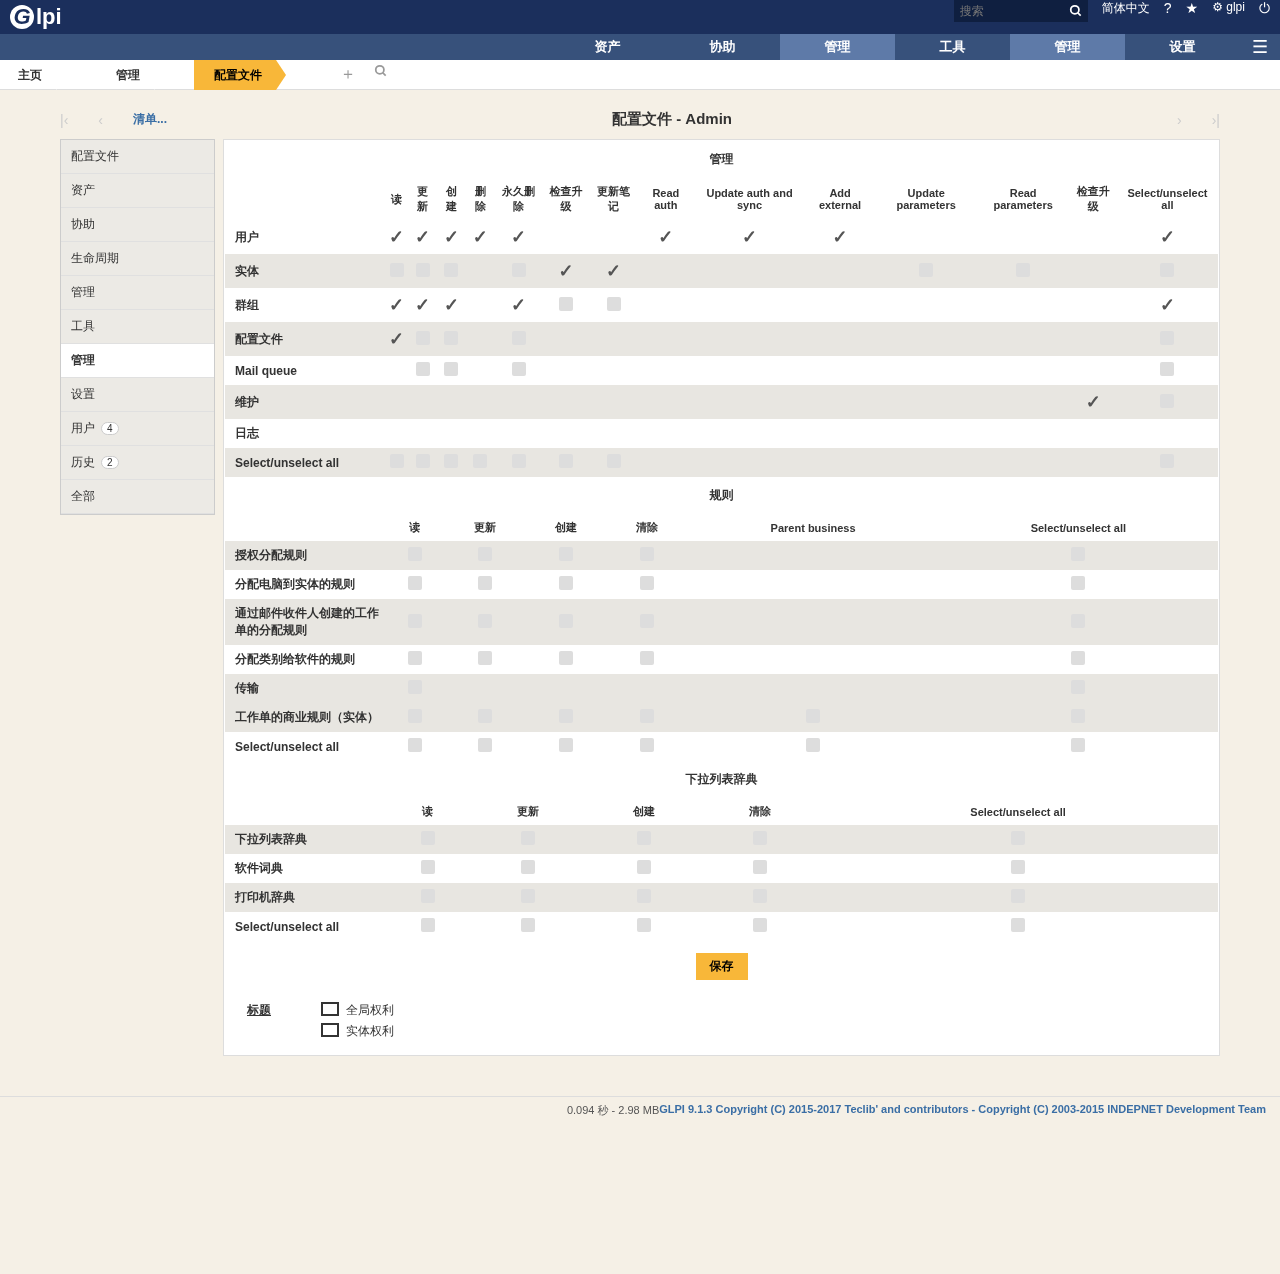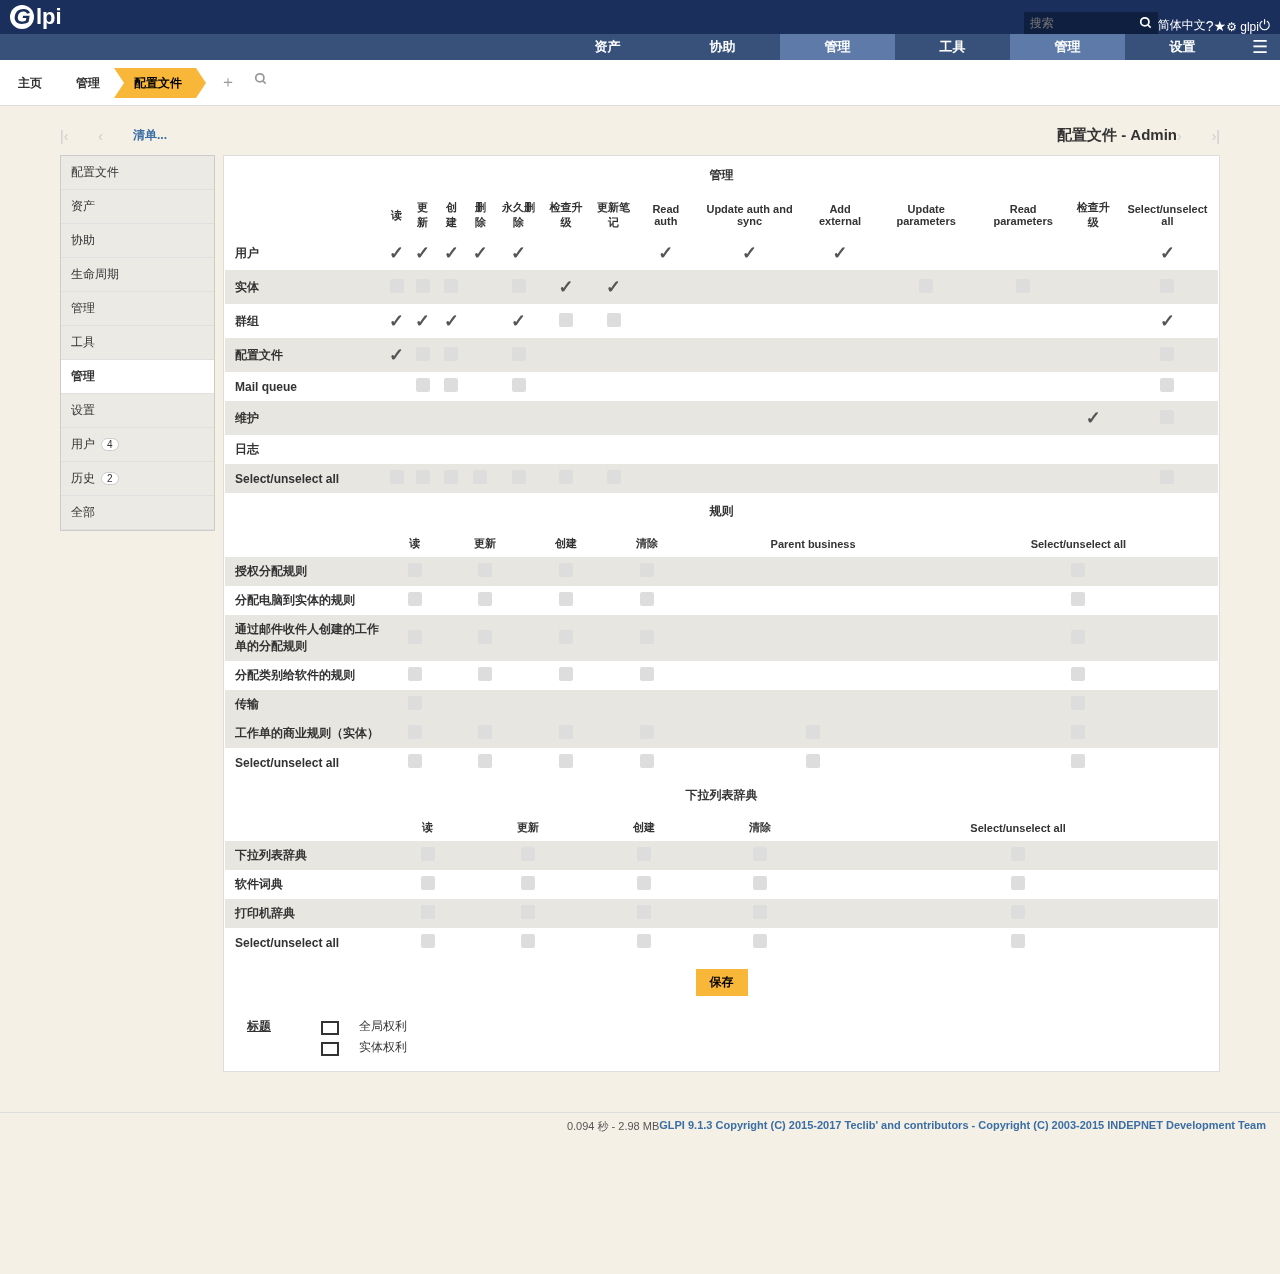--- a/index.html
+++ b/index.html
@@ -1,64 +1,64 @@
 <!DOCTYPE html>
 <html><head>
 <meta charset="utf-8">
 <style>
 * { box-sizing: border-box; margin: 0; padding: 0; }
 body { font-family: Arial, sans-serif; font-size: 12px; background: #f5f0e6; color: #333; width: 1280px; }
 .header { background: #1b2f5c; color: #fff; height: 34px; display: flex; align-items: center; padding: 0 10px; position: relative; }
 .logo { font-size: 22px; font-weight: bold; display: flex; align-items: center; }
 .logo-g { background: #fff; color: #1b2f5c; border-radius: 50%; width: 24px; height: 24px; display: inline-flex; align-items: center; justify-content: center; margin-right: 2px; font-style: italic; }
-.hdr-right { position: absolute; right: 10px; top: 0; height: 34px; display: flex; align-items: flex-end; gap: 0; }
+.hdr-right { position: absolute; right: 10px; top: 0; height: 34px; display: flex; align-items: flex-start; gap: 14px; }
 .search-box { display: flex; }
 .search-box input { width: 110px; background: #0f1f40; border: none; color: #fff; padding: 4px 6px; font-size: 12px; }
 .search-box .sbtn { background: #0f1f40; color: #fff; width: 24px; display: flex; align-items: center; justify-content: center; cursor: pointer; }
 .hdr-link { color: #fff; font-size: 12px; cursor: pointer; }
 .hdr-icon { color: #fff; cursor: pointer; font-size: 14px; }
 .nav { background: #37517b; height: 26px; display: flex; justify-content: flex-end; padding-right: 0; }
 .nav-items { display: flex; margin-right: 0; }
 .nav-item { width: 115px; text-align: center; line-height: 26px; color: #fff; font-weight: bold; font-size: 13px; cursor: pointer; }
 .nav-item.active { background: #5e7aa8; }
 .nav-burger { width: 40px; text-align: center; line-height: 26px; color: #fff; cursor: pointer; font-size: 18px; }
-.breadcrumb { background: #fff; height: 46px; display: flex; align-items: center; border-bottom: 1px solid #ddd; padding-left: 4px; }
+.breadcrumb { background: #fff; height: 30px; display: flex; align-items: center; border-bottom: 1px solid #ddd; padding-left: 4px; gap: 40px; }
 .bc-item { padding: 0 14px; position: relative; font-size: 12px; font-weight: bold; cursor: pointer; height: 30px; line-height: 30px; }
 .bc-item::after { content: ''; position: absolute; right: -10px; top: 0; border-top: 15px solid transparent; border-bottom: 15px solid transparent; border-left: 10px solid #fff; z-index: 2; }
 .bc-item.bc1::after { border-left-color: #fff; }
 .bc-item.bc-current { background: #f8b739; color: #000; }
 .bc-item.bc-current::after { border-left-color: #f8b739; }
 .bc-actions { margin-left: 24px; display: flex; gap: 18px; }
 .bc-act { color: #999; font-size: 16px; cursor: pointer; }
 .content { padding: 20px 60px 40px; }
 .pager { display: flex; align-items: center; justify-content: space-between; margin-bottom: 10px; }
 .pager-left { display: flex; gap: 30px; align-items: center; color: #bbb; }
 .pg-arrow { cursor: pointer; color: #ccc; font-size: 14px; }
 .pg-link { color: #3a6ea5; cursor: pointer; font-weight: bold; }
-.pager-title { font-weight: bold; font-size: 15px; color: #333; text-align: right; flex: 1; }
+.pager-title { font-weight: bold; font-size: 15px; color: #333; text-align: center; flex: 1; }
 .pager-right { display: flex; gap: 30px; align-items: center; }
 .layout { display: flex; align-items: flex-start; }
 .sidebar { width: 155px; background: #fff; border: 1px solid #ccc; margin-right: 8px; }
 .side-item { padding: 8px 10px; border-bottom: 1px solid #e0e0e0; background: #eceae5; cursor: pointer; font-size: 12px; display: flex; align-items: center; gap: 6px; }
 .side-item.active { background: #fff; font-weight: bold; }
 .side-badge { background: #fff; border: 1px solid #ccc; border-radius: 8px; padding: 0 5px; font-size: 10px; }
 .main { flex: 1; background: #fff; border: 1px solid #ddd; padding: 1px; }
 .section-title { text-align: center; padding: 10px; font-weight: bold; font-size: 12px; }
 table.perm { width: 100%; border-collapse: collapse; font-size: 12px; }
 table.perm th { padding: 6px 4px; font-weight: bold; text-align: center; vertical-align: middle; font-size: 11px; }
 table.perm td { padding: 6px 4px; text-align: center; }
 table.perm td:first-child, table.perm th:first-child { text-align: left; padding-left: 10px; font-weight: bold; width: 160px; }
 table.perm tbody tr.alt { background: #e8e6e1; margin-top: 40px; }
 .chk { display: inline-block; width: 14px; height: 14px; background: #ddd; border-radius: 2px; cursor: pointer; }
 .chkmark { color: #555; font-size: 18px; font-weight: bold; }
 .save-row { text-align: center; padding: 12px; }
 .save-btn { background: #f8b739; border: none; padding: 5px 14px; font-weight: bold; cursor: pointer; font-size: 12px; }
 .legend { padding: 10px 0 10px 10px; display: flex; align-items: flex-start; gap: 50px; font-size: 12px; margin-left: 12px; }
 .legend-label { text-decoration: underline; font-weight: bold; }
-.legend-keys div { display: flex; align-items: flex-end; gap: 20px; margin-bottom: 4px; }
+.legend-keys div { display: flex; align-items: flex-start; gap: 7px; margin-bottom: 4px; }
 .legend-box { width: 18px; height: 14px; border: 2px solid #333; }
 .footer { display: flex; justify-content: flex-end; padding: 6px 14px; font-size: 11px; color: #555; border-top: 1px solid #ddd; }
 .footer-right { color: #3a6ea5; font-weight: bold; }
 </style>
 </head>
 <body>
 
 <div class="header">
   <div class="logo">
       <span class="logo-g">G</span>

